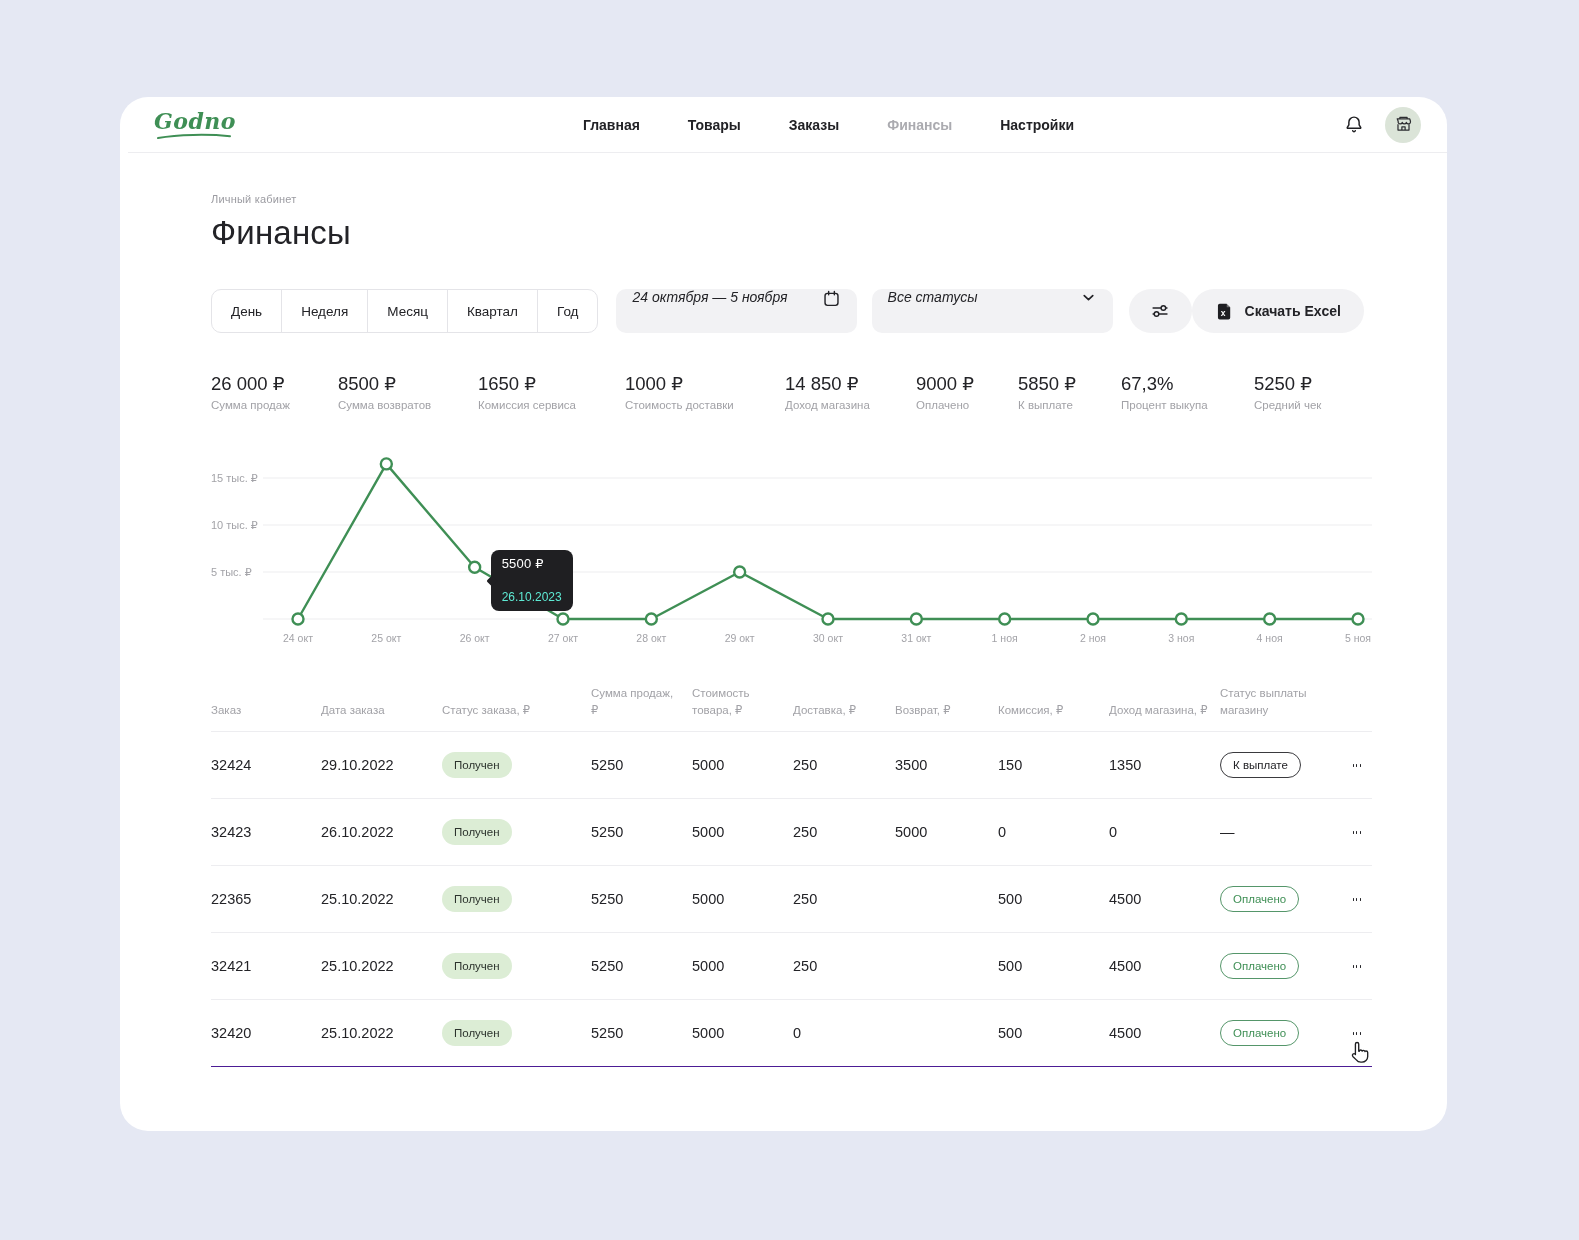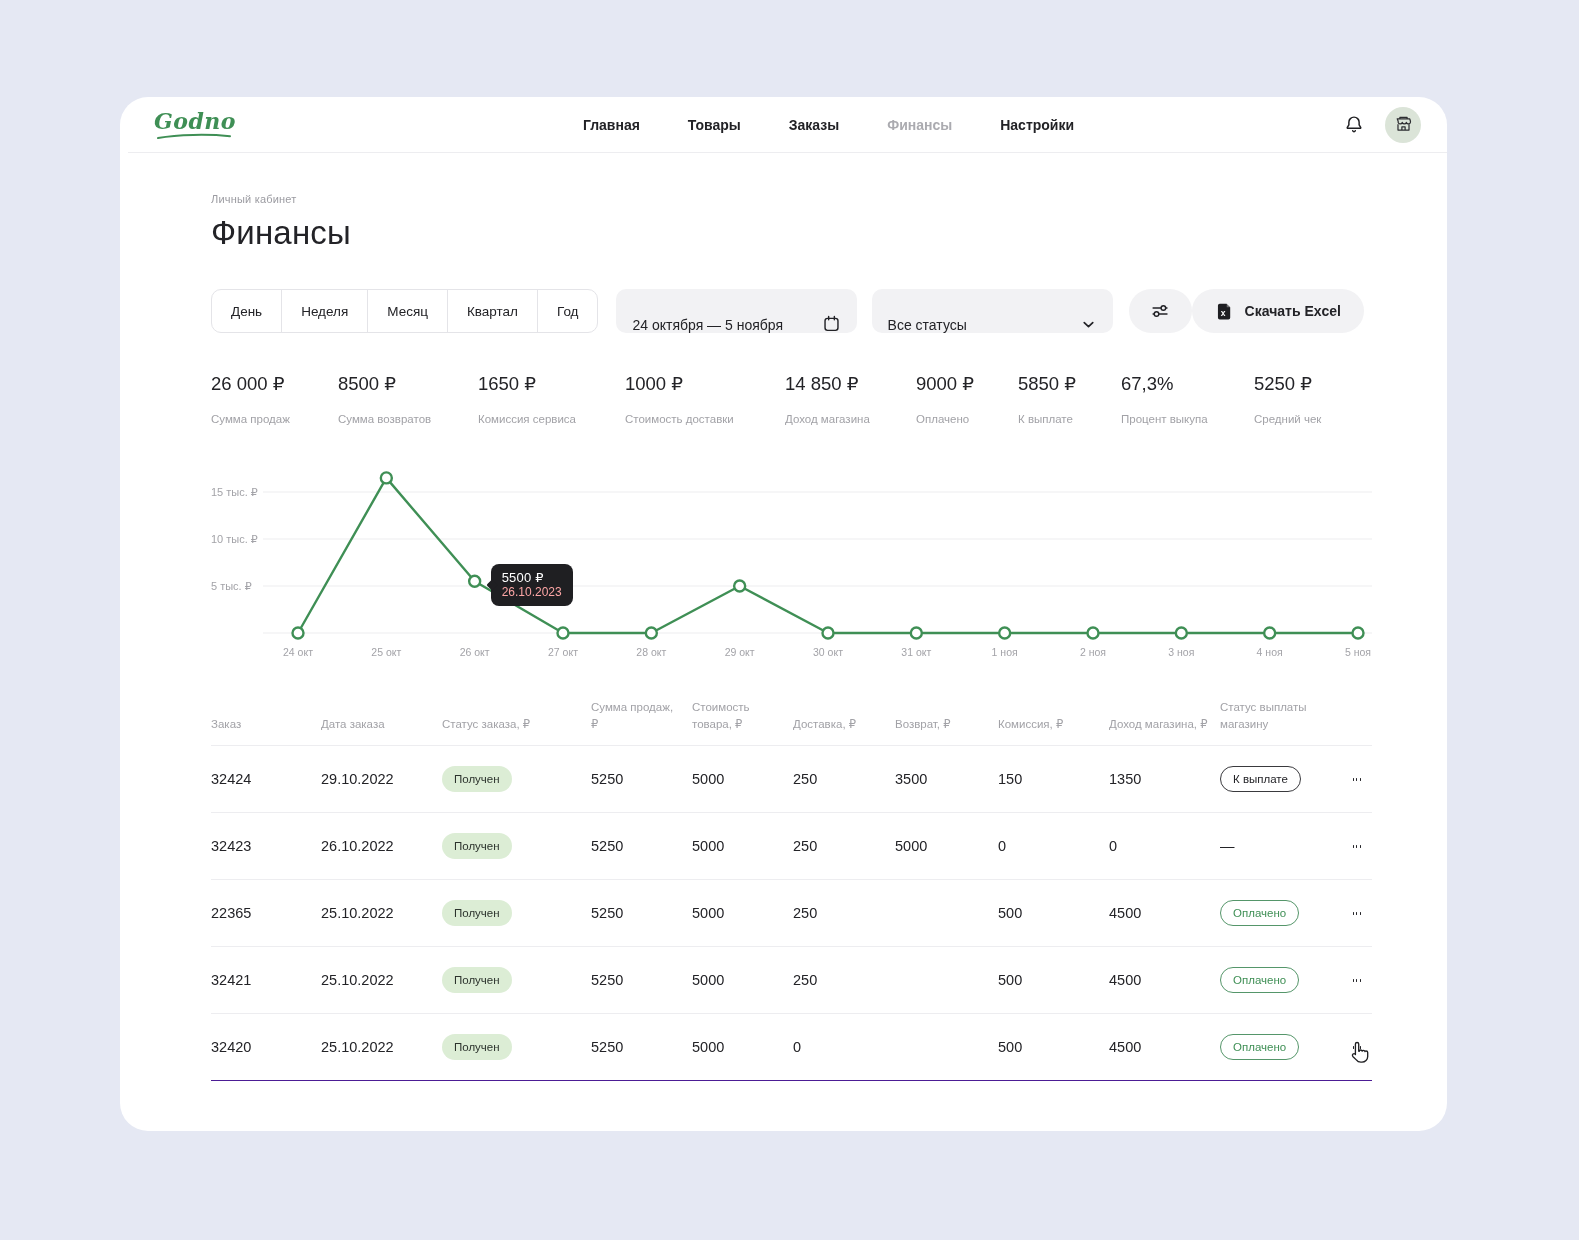--- a/index.html
+++ b/index.html
@@ -52,22 +52,22 @@
     display:flex; height:44px; border:1px solid #e4e4e8; border-radius:10px;
     background:#fff; overflow:hidden; flex:0 0 auto;justify-content:flex-end;
   }
   .segment {
     padding:0 19px; display:flex; align-items:center; font-size:13.5px;
     color:#232327; border-left:1px solid #e4e4e8; cursor:pointer; white-space:nowrap;
   }
   .segment:first-child { border-left:none; }
   .field {
     height:44px; background:#f2f2f4; border-radius:10px;
-    display:flex; align-items:flex-end; justify-content:space-between;
-    padding:0 16px; font-size:14px; cursor:pointer;
+    display:flex; align-items:flex-start; justify-content:space-between;
+    padding:0 16px; font-size:14px; cursor:pointer;font-style:italic;
   }
   .date-field { margin-left:18px; width:247px; }
   .status-field { margin-left:15px; width:248px; }
   .icon-btn {
     margin-left:16px; width:65px; height:44px; border-radius:22px;
     background:#f2f2f4; display:flex; align-items:center; justify-content:center; cursor:pointer;
   }
   .excel-btn {
     margin-left:auto; height:44px; border-radius:22px; background:#f2f2f4;
     display:flex; align-items:center; gap:11px; padding:0 23px;
@@ -75,33 +75,33 @@
   }
   
   .stats-row { margin-top:40px; display:flex; }
   .stat { flex:0 0 auto; }
   .stat:nth-child(1){width:127px}.stat:nth-child(2){width:140px}
   .stat:nth-child(3){width:147px}.stat:nth-child(4){width:160px}
   .stat:nth-child(5){width:131px}.stat:nth-child(6){width:102px}
   .stat:nth-child(7){width:103px}.stat:nth-child(8){width:133px}
   .stat:nth-child(9){width:auto}
   .stat-value { font-size:18.5px; font-weight:500; color:#232327; white-space:nowrap; }
-  .stat-label { margin-top:18px; font-size:11.5px; color:#a2a2a7; white-space:nowrap; }
+  .stat-label { margin-top:4px; font-size:11.5px; color:#a2a2a7; white-space:nowrap; }
   
   .chart-wrap { margin-top:42px; position:relative; width:1161px; height:196px; }
   .chart-tooltip {
     position:absolute; background:#1f1f22; color:#fff; border-radius:8px;
     padding:6px 11px 7px; z-index:5; pointer-events:none;
   }
   .chart-tooltip::before {
     content:''; position:absolute; left:-3px; top:50%; margin-top:-4px;
     width:8px; height:8px; background:#1f1f22; border-radius:1.5px; transform:rotate(45deg);
   }
   .tt-value { font-size:13px; font-weight:400; letter-spacing:.2px; }
-  .tt-date { font-size:12px; color:#fca5a5; margin-top:0; }
+  .tt-date { font-size:12px; color:#5eead4; margin-top:19px; }
   
   .orders-table { margin-top:36px; width:100%; border-collapse:collapse; table-layout:fixed; }
   .orders-table th {
     font-size:11.5px; font-weight:400; color:#a2a2a7; text-align:left;
     vertical-align:bottom; padding:0 12px 13px 0; line-height:1.45;
   }
   .orders-table td {
     font-size:14.5px; color:#232327; padding:20px 12px 20px 0;
     border-top:1px solid #ededf0; vertical-align:middle; white-space:nowrap;
   }

